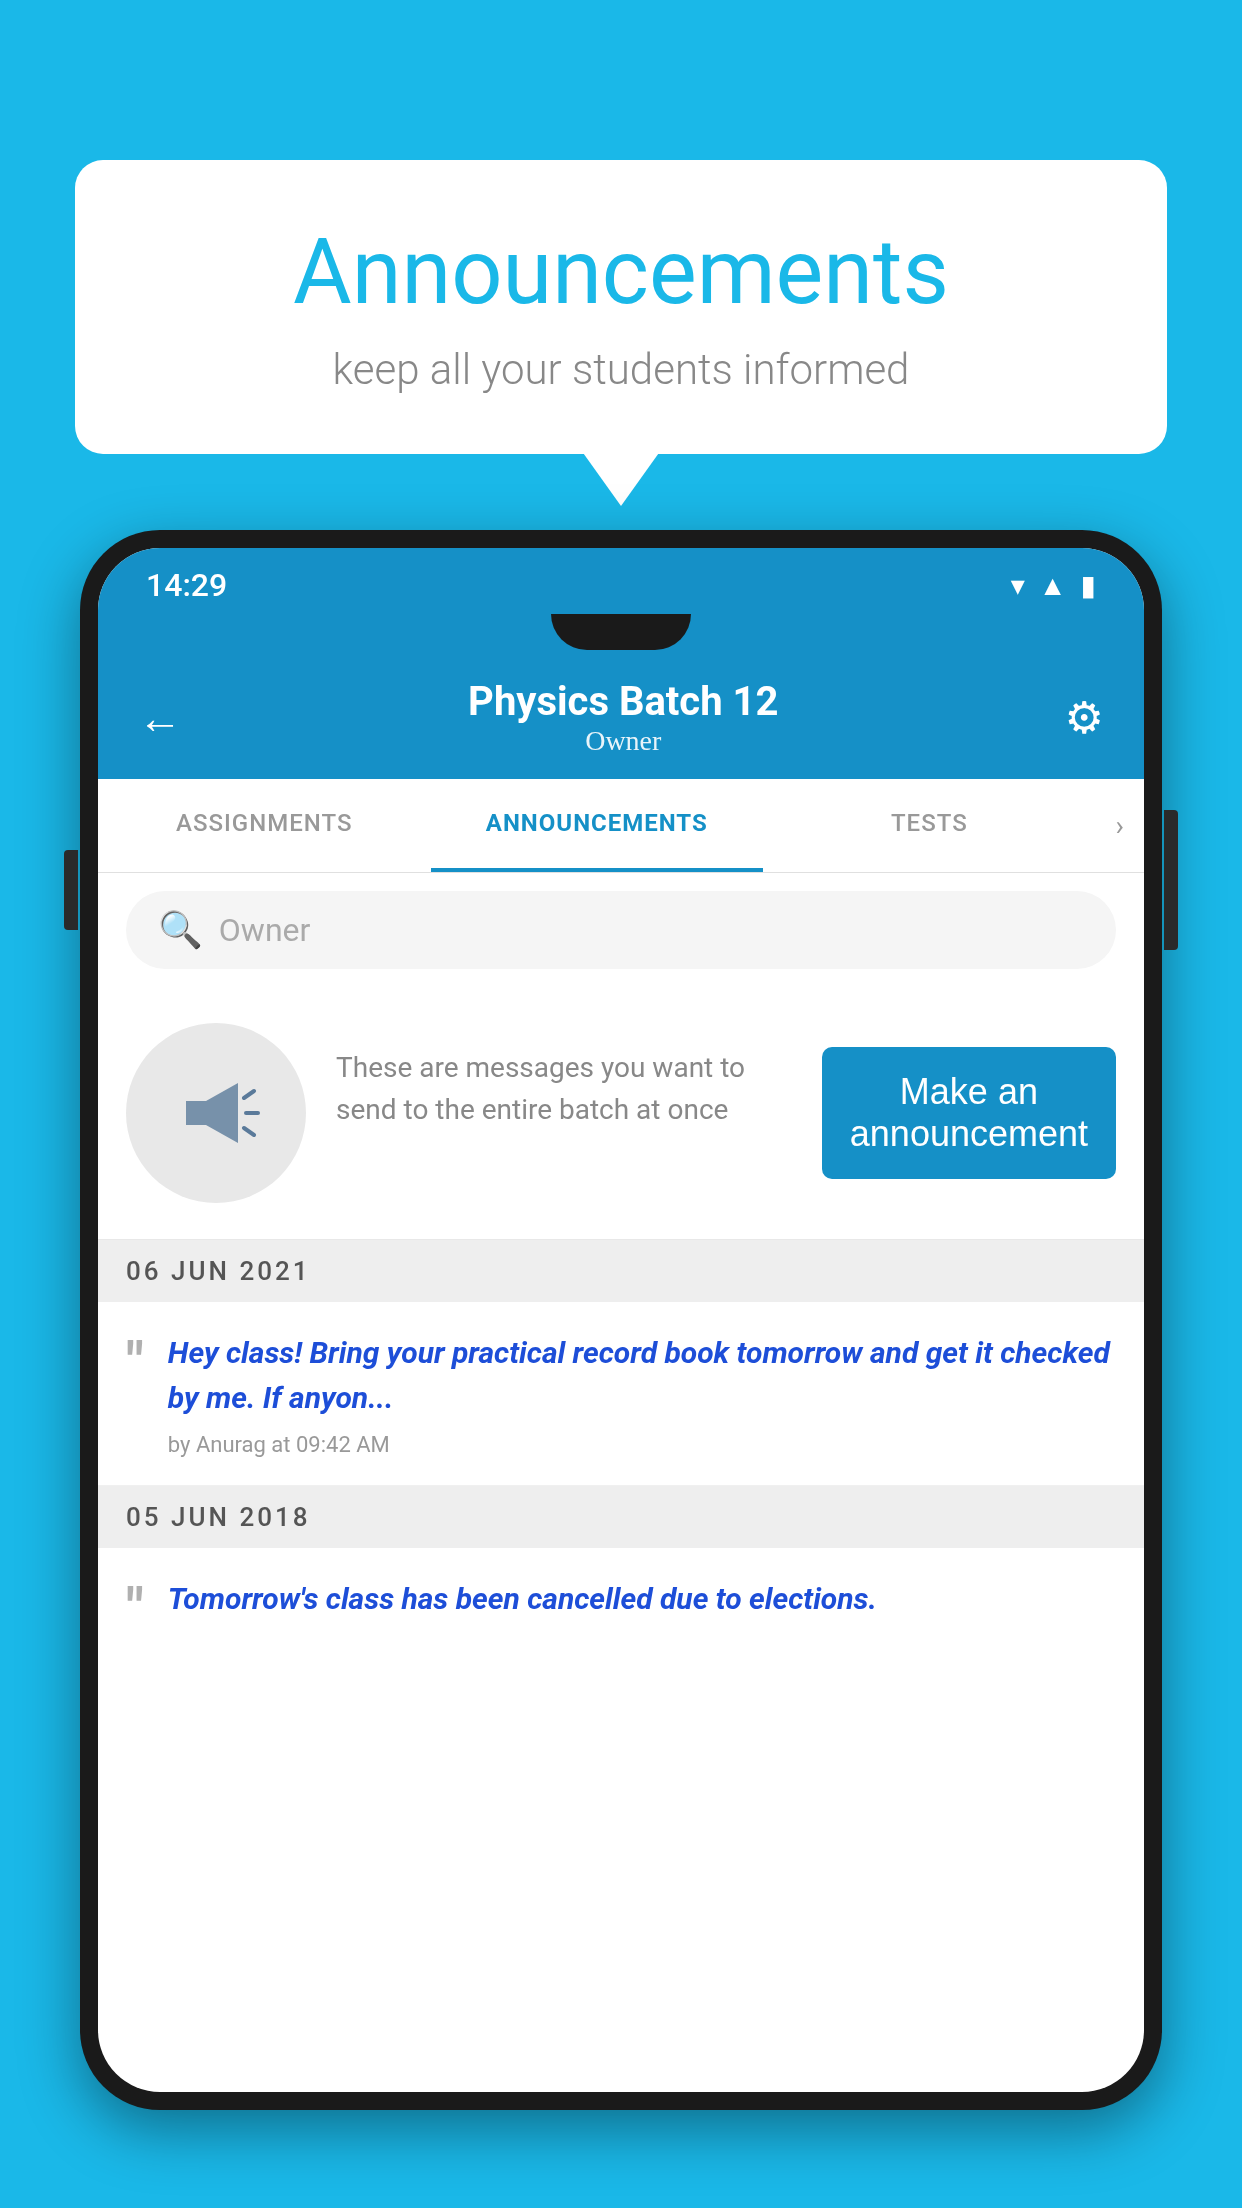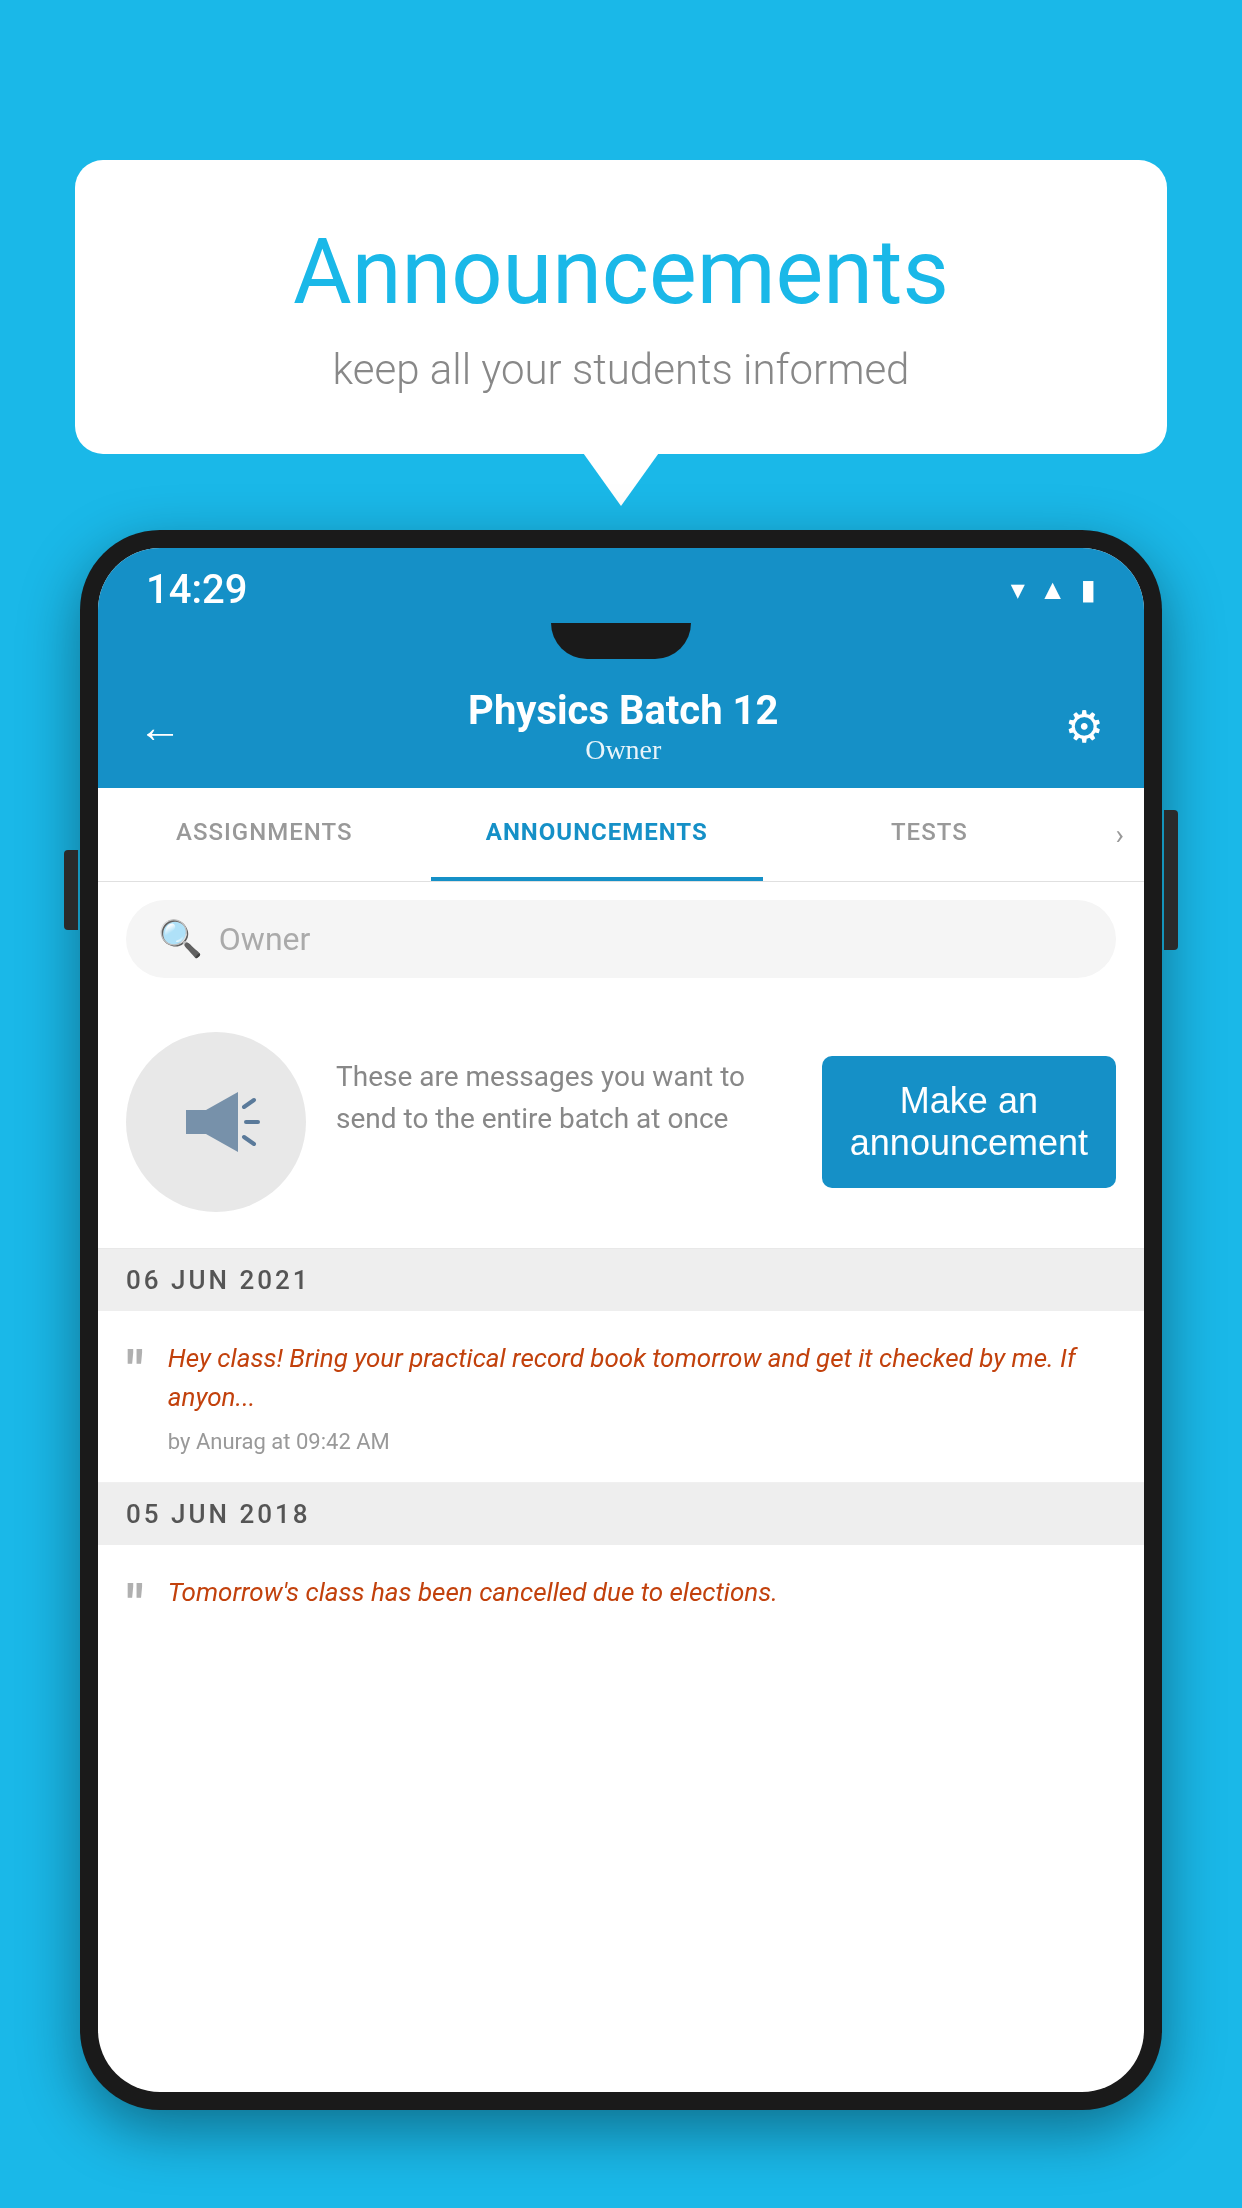--- a/index.html
+++ b/index.html
@@ -117,21 +117,21 @@
       background: #1590c7;
       padding: 18px 48px 10px 48px;
       display: flex;
       justify-content: space-between;
       align-items: center;
       min-height: 60px;
     }
 
     .status-time {
       color: white;
-      font-size: 40px;
+      font-size: 32px;
       font-weight: 500;
     }
 
     .status-icons {
       display: flex;
       align-items: center;
       gap: 14px;
     }
 
     .wifi-icon, .signal-icon, .battery-icon {
@@ -335,25 +335,25 @@
       line-height: 1;
       flex-shrink: 0;
       margin-top: 4px;
     }
 
     .announcement-content {
       flex: 1;
     }
 
     .announcement-text {
-      color: #c2410c;
-      font-size: 26px;
+      color: #1d4ed8;
+      font-size: 30px;
       font-style: italic;
       line-height: 1.5;
-      font-weight: 400;
+      font-weight: 700;
     }
 
     .announcement-meta {
       color: #999;
       font-size: 22px;
       margin-top: 12px;
     }
 
     
     .announcement-item-2 {

